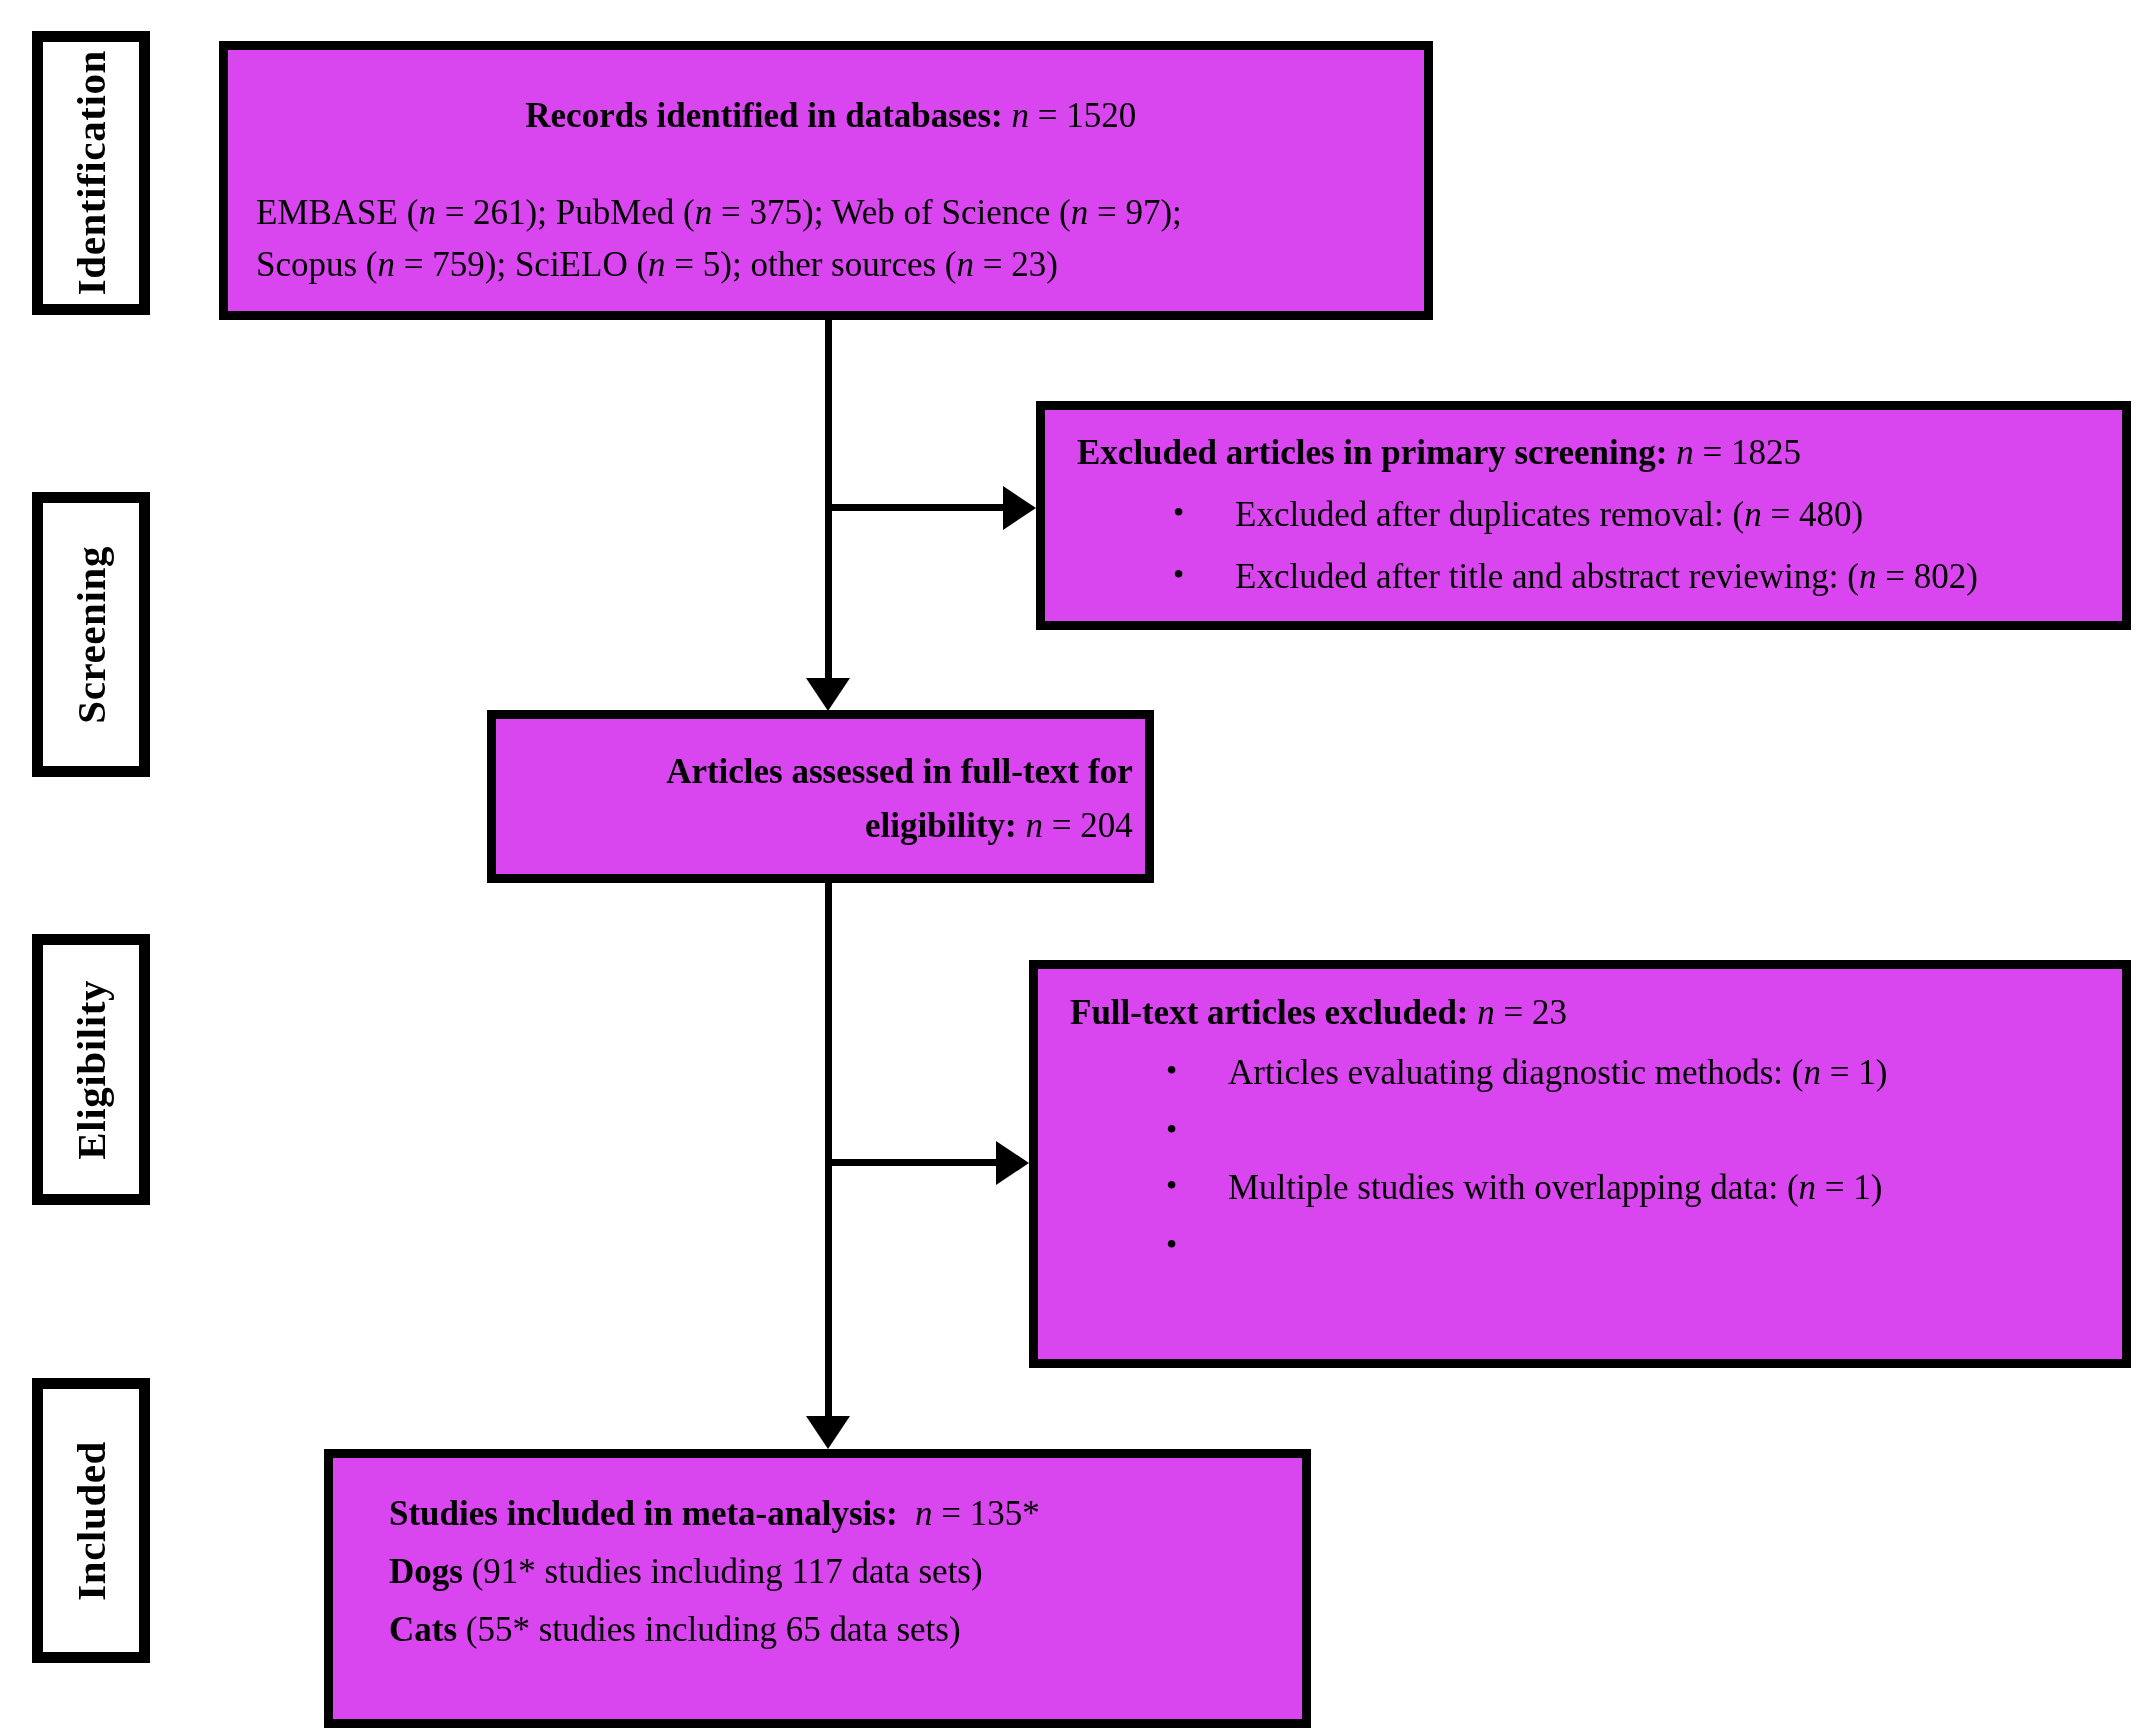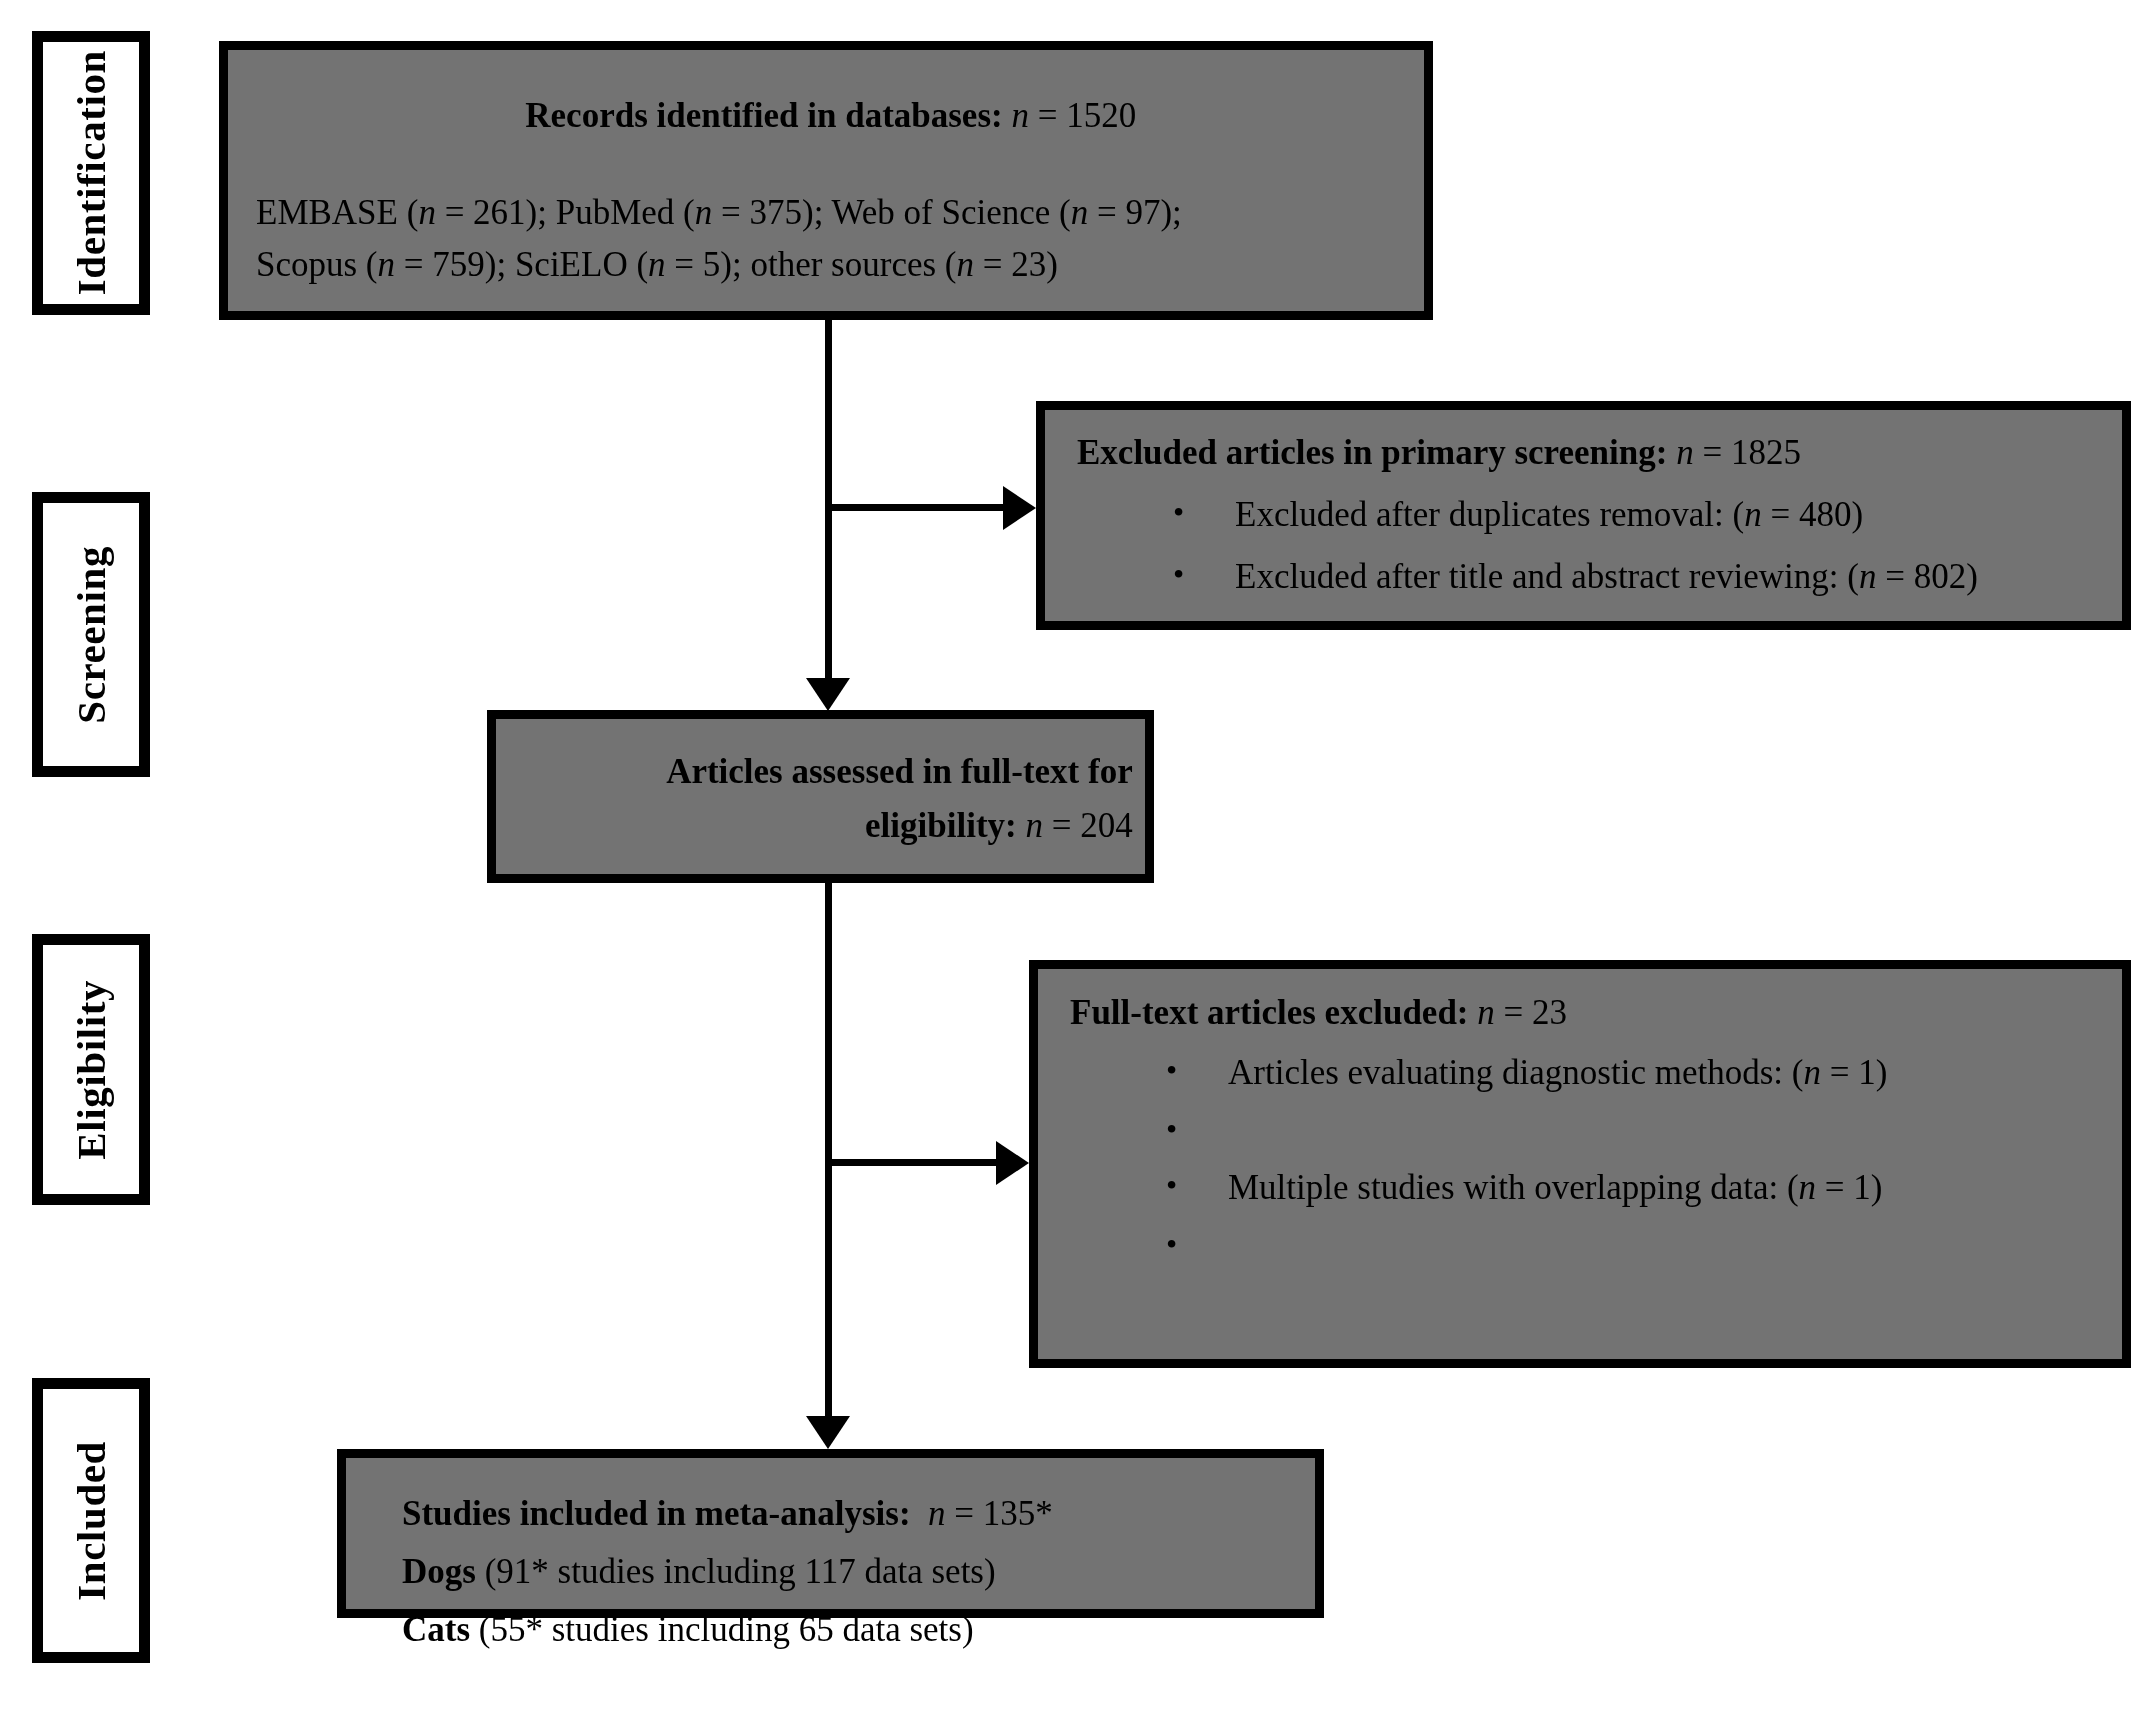--- a/index.html
+++ b/index.html
@@ -29,21 +29,21 @@
     transform: rotate(180deg);
     font-weight: bold;
     font-size: 41px;
     letter-spacing: 0.6px;
     white-space: nowrap;
   }
   
   .flow-box {
     position: absolute;
     border: 9.3px solid #000;
-    background: #737373;
+    background: #d946ef;
     box-sizing: border-box;
     font-size: 35px;
     line-height: 1.35;
   }
   .box-title { white-space: pre-wrap; }
   .run-b { font-weight: bold; }
   .run-i { font-style: italic; }
   .bullet {
     display: flex;
     align-items: flex-start;
@@ -62,21 +62,21 @@
   #records-title  { text-align: center; margin-bottom: 48px; }
   #records-box .body-line { white-space: pre-wrap; line-height: 52px; }
 
   #excluded-primary-box { left: 1036px; top: 401px;  width: 1095px; height: 229px; padding: 18.5px 12.3px 0 32px; }
   #fulltext-excluded-box{ left: 1029px; top: 960px; width: 1102px; height: 408px; padding: 20px 13.6px 0 32px; }
   #fulltext-excluded-box .bullet { margin-top: 12.3px; }
 
   #assessed-box   { left: 487px;  top: 710px; width: 667px; height: 173px; padding: 26px 12.3px 0 54px; text-align: right; }
   #assessed-box .body-line { white-space: pre-wrap; line-height: 54px; }
 
-  #included-box   { left: 337px;  top: 1449px; width: 987px; height: 169px; padding: 27px 12.3px 0 56px; }
+  #included-box   { left: 324px;  top: 1449px; width: 987px; height: 279px; padding: 27px 12.3px 0 56px; }
   #included-box .body-line { white-space: pre-wrap; line-height: 58px; }
 
   
   .line { position: absolute; background: #000; }
   #line-records-down   { left: 825px; top: 318px;  width: 7.4px;  height: 363px; }
   #head-records-down   { position: absolute; left: 806px; top: 678px; width: 0; height: 0;
                          border-left: 22px solid transparent; border-right: 22px solid transparent;
                          border-top: 33px solid #000; }
   #line-branch-primary { left: 828px; top: 504px;  width: 178px; height: 7.4px; }
   #head-branch-primary { position: absolute; left: 1003px; top: 486px; width: 0; height: 0;

